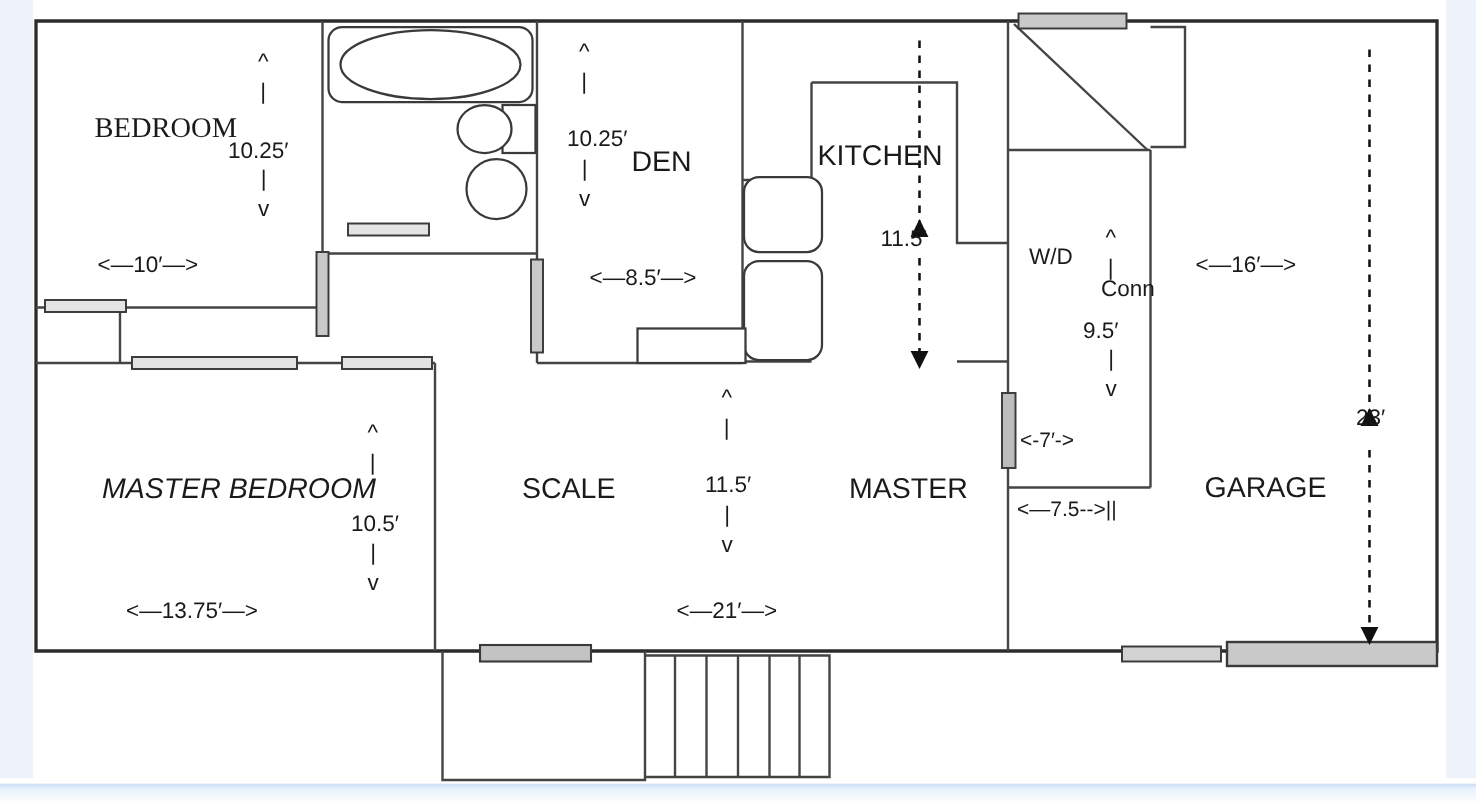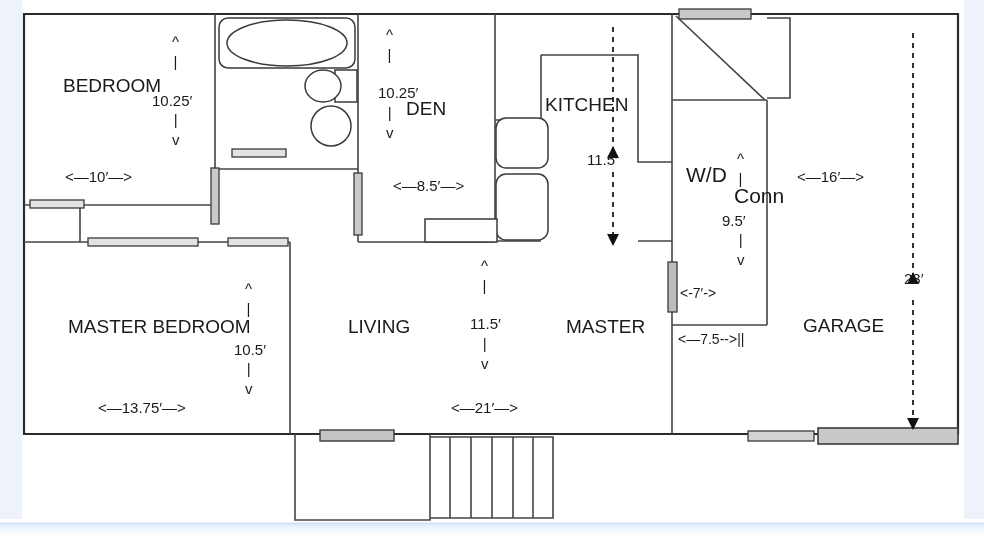--- a/index.html
+++ b/index.html
@@ -33,21 +33,21 @@
   .room-name{font-size:19px;}
   .dim{font-size:15px;}
   .dim-sm{font-size:14px;}
   .arrow-col{
     position:absolute;
     display:flex;flex-direction:column;align-items:center;
     font-size:15px;color:#1a1a1a;line-height:1.05;
   }
   .arrow-col span{display:block;}
   .nts{font-size:19px;letter-spacing:.3px;}
-  .wd{font-size:21px;line-height:1.08;}
+  .wd{font-size:15px;line-height:1.08;}
 </style>
 </head>
 <body>
 
 <div id="page">
 
   <div class="gutter gutter-left"></div>
   <div class="gutter gutter-right"></div>
   <div class="gutter gutter-bottom"></div>
 
@@ -149,33 +149,33 @@
 
     <g stroke="#111" stroke-width="1.7" fill="none">
       <line x1="613" y1="26" x2="613" y2="152" stroke-dasharray="5,5" marker-start="url(#ah)" transform="rotate(180 613 89)"></line>
       <line x1="613" y1="172" x2="613" y2="240" stroke-dasharray="5,5" marker-end="url(#ah)"></line>
       <line x1="913" y1="30" x2="913" y2="278" stroke-dasharray="5,5" transform="rotate(180 913 154)" marker-start="url(#ah2)"></line>
       <line x1="913" y1="300" x2="913" y2="424" stroke-dasharray="5,5" marker-end="url(#ah2)"></line>
     </g>
 
   </svg>
 
-  <div class="lbl room-name" style="left:63px;top:76px;">BEDROOM</div>
+  <div class="lbl room-name" style="left:63px;top:76px;font-family:Liberation Serif, serif;">BEDROOM</div>
   <div class="arrow-col" style="left:172px;top:34px;">
     <span>^</span>
     <span style="margin-top:4px">|</span>
   </div>
   <div class="lbl dim" style="left:152px;top:93px;">10.25′</div>
   <div class="arrow-col" style="left:172px;top:112px;">
     <span>|</span>
     <span style="margin-top:4px">v</span>
   </div>
   <div class="lbl dim" style="left:65px;top:169px;text-align:right;">&lt;—10′—&gt;</div>
 
-  <div class="lbl room-name" style="left:406px;top:99px;">DEN</div>
+  <div class="lbl room-name" style="left:421px;top:99px;">DEN</div>
   <div class="arrow-col" style="left:386px;top:27px;">
     <span>^</span>
     <span style="margin-top:4px">|</span>
   </div>
   <div class="lbl dim" style="left:378px;top:85px;">10.25′</div>
   <div class="arrow-col" style="left:386px;top:105px;">
     <span>|</span>
     <span style="margin-top:4px">v</span>
   </div>
   <div class="lbl dim" style="left:369px;top:178px;margin-left:24px;">&lt;—8.5′—&gt;</div>
@@ -194,33 +194,33 @@
     <span>|</span>
     <span style="margin-top:4px">v</span>
   </div>
   <div class="lbl dim-sm" style="left:680px;top:286px;">&lt;-7′-&gt;</div>
   <div class="lbl dim-sm" style="left:678px;top:332px;">&lt;—7.5--&gt;||</div>
 
   <div class="lbl room-name" style="left:803px;top:316px;">GARAGE</div>
   <div class="lbl dim" style="left:797px;top:169px;">&lt;—16′—&gt;</div>
   <div class="lbl dim" style="left:904px;top:271px;">23′</div>
 
-  <div class="lbl room-name" style="left:68px;top:317px;">MASTER BEDROOM</div>
+  <div class="lbl room-name" style="left:68px;top:317px;font-style:italic;">MASTER BEDROOM</div>
   <div class="arrow-col" style="left:245px;top:281px;">
     <span>^</span>
     <span style="margin-top:4px">|</span>
   </div>
   <div class="lbl dim" style="left:234px;top:342px;">10.5′</div>
   <div class="arrow-col" style="left:245px;top:361px;">
     <span>|</span>
     <span style="margin-top:4px">v</span>
   </div>
-  <div class="lbl dim" style="left:98px;top:400px;">&lt;—13.75′—&gt;</div>
-
-  <div class="lbl room-name" style="left:348px;top:317px;">LIVING</div>
+  <div class="lbl dim" style="left:84px;top:400px;">&lt;—13.75′—&gt;</div>
+
+  <div class="lbl room-name" style="left:348px;top:317px;">SCALE</div>
   <div class="arrow-col" style="left:481px;top:258px;">
     <span>^</span>
     <span style="margin-top:4px">|</span>
   </div>
   <div class="lbl dim" style="left:470px;top:316px;">11.5′</div>
   <div class="arrow-col" style="left:481px;top:336px;">
     <span>|</span>
     <span style="margin-top:4px">v</span>
   </div>
   <div class="lbl dim" style="left:451px;top:400px;">&lt;—21′—&gt;</div>

